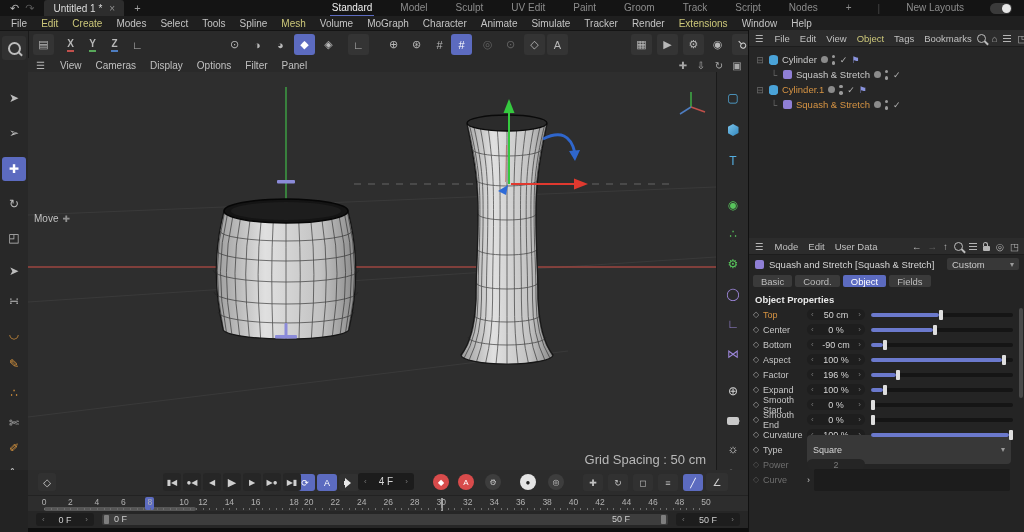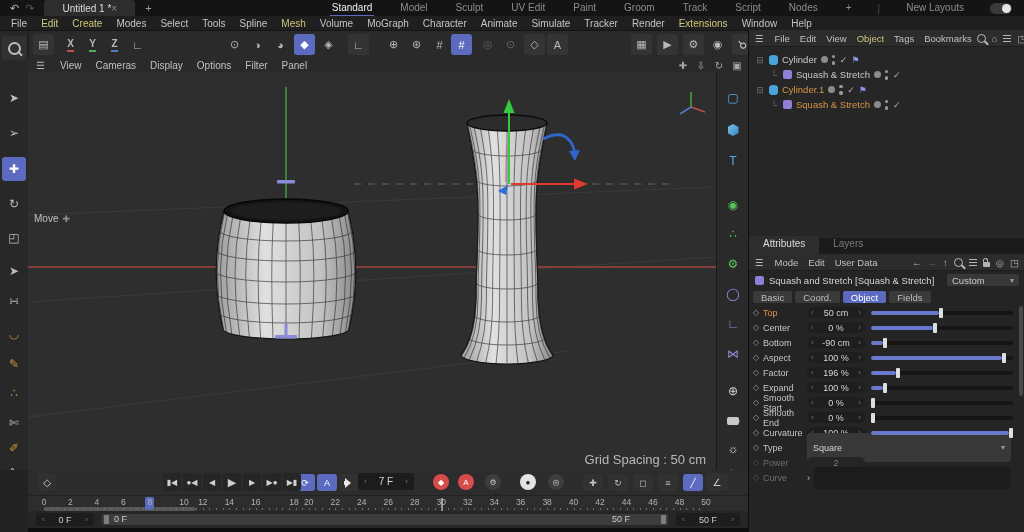--- a/index.html
+++ b/index.html
@@ -3,21 +3,21 @@
 <meta charset="utf-8">
 <style>
   html,body{margin:0;padding:0;background:#0c0c0c}
   #app{position:relative;width:1024px;height:532px;background:#1e1e1e;overflow:hidden;
        font-family:"Liberation Sans",sans-serif;color:#c8c8c8;font-size:10px;-webkit-font-smoothing:antialiased}
 
   
   .titlebar{position:absolute;left:0;top:0;width:1024px;height:16px;background:#141414;display:flex;align-items:center}
   .tb-hist{display:flex;gap:6px;padding:0 10px;color:#b9b9b9;font-size:11px}
   .tb-hist .dim{color:#5a5a5a}
-  .doc-tab{display:flex;align-items:center;gap:0;background:#2d2d2d;height:16px;padding:0 18px;border-radius:3px 3px 0 0;color:#dcdcdc}
+  .doc-tab{display:flex;align-items:center;gap:7px;background:#2d2d2d;height:16px;padding:0 9px;border-radius:3px 3px 0 0;color:#dcdcdc}
   .doc-tab .x{color:#8f8f8f;font-size:10px}
   .tb-add{color:#9f9f9f;padding:0 10px;font-size:11px}
   .layouts{margin-left:auto;display:flex;align-items:center;gap:24px;padding-right:12px;color:#8c8c8c}
   .layouts .lt{height:16px;display:flex;align-items:center;border-bottom:2px solid transparent;padding:0 2px}
   .layouts .lt.active{color:#f0f0f0;border-bottom:2px solid #5c6bc0}
   .layouts .sep{color:#4a4a4a}
   .toggle{width:22px;height:11px;background:#3a3a3a;border-radius:6px;position:relative}
   .toggle::after{content:'';position:absolute;right:1px;top:1px;width:9px;height:9px;border-radius:50%;background:#e6e6e6}
 
   
@@ -543,24 +543,20 @@
         <div class="tree-row sel" style="padding-left: 20px;">
           <span class="twig">└</span>
           <span class="ic-squash"></span>
           <span>Squash &amp; Stretch</span>
           <span class="ic-sph"></span>
           <span class="dots2"></span>
           <span class="chk">✓</span>
         </div>
       </div>
 
-    <div class="p-tabs" id="ap-tabs">
-        <span class="p-tab active">Attributes</span>
-        <span class="p-tab">Layers</span>
-      </div>
     <div class="p-menu" id="ap-menu">
       <span class="burger">☰</span>
     <span class="mi">Mode</span>
         <span class="mi">Edit</span>
         <span class="mi">User Data</span>
         <div class="icons">
           <span>←</span>
           <span class="dis">→</span>
           <span>↑</span>
           <span class="ic-search"></span>
@@ -577,20 +573,23 @@
         <span>Custom</span>
         <span class="car">▾</span>
       </span>
     </div>
     <div class="ap-modetabs" id="ap-modetabs">
         <span class="mtab">Basic</span>
         <span class="mtab">Coord.</span>
         <span class="mtab active">Object</span>
         <span class="mtab">Fields</span>
       </div>
+    <div class="ap-section">
+      <span>Object Properties</span>
+    </div>
     <div class="ap-props" id="ap-props">
       <div class="ap-scroll"></div>
     <div class="prow">
           <span class="dia">◇</span>
           <span class="plabel hl">Top</span>
           <span class="spin">
             <span class="ar">‹</span>
             <span class="val">50 cm</span>
             <span class="ar">›</span>
           </span>
@@ -743,21 +742,21 @@
         <span>⟳</span>
       </div>
       <div class="togg blue" style="left:289px">
         <span>A</span>
       </div>
       <div class="togg" style="left:311px">
         <span class="ic-speaker"></span>
       </div>
       <div class="framefield" style="left:330px">
         <span class="ar">‹</span>
-        <span>7 F</span>
+        <span>4 F</span>
         <span class="ar">›</span>
       </div>
       <div class="tbtn" style="left:678px;width:22px;background:#313131">
         <span style="font-size:10px">∠</span>
       </div>
     <div class="tbtn" style="left: 135px;">▮◀</div>
         <div class="tbtn" style="left: 155px;">●◀</div>
         <div class="tbtn" style="left: 175px;">◀</div>
         <div class="tbtn play" style="left: 195px;">▶</div>
         <div class="tbtn" style="left: 215px;">▶</div>

